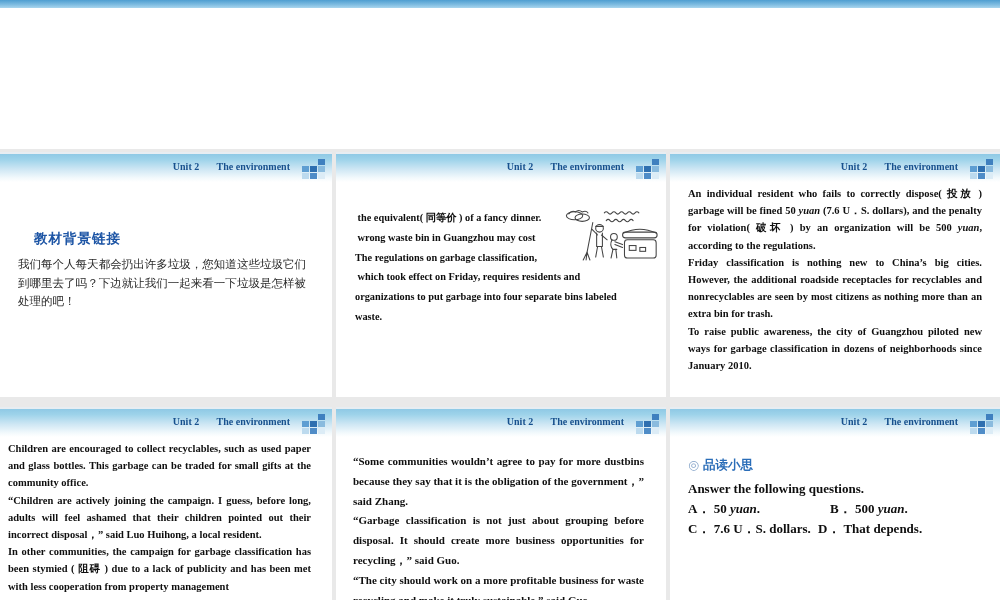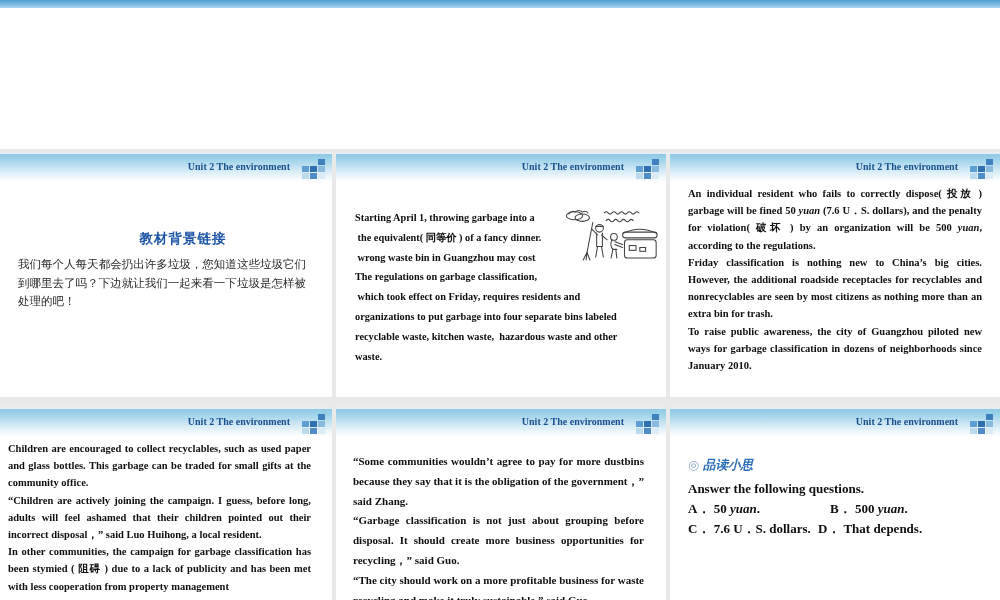--- a/index.html
+++ b/index.html
@@ -17,28 +17,28 @@
   #s2{left:336px;top:152px;width:330px;}
   #s3{left:670px;top:152px;width:330px;}
   #s4{left:0;   top:407px;width:332px;}
   #s5{left:336px;top:407px;width:330px;}
   #s6{left:670px;top:407px;width:330px;}
 
   .sl-head{position:relative;height:28px;border-top:2px solid #e7edf2;
     background:linear-gradient(180deg,#8fc9e5 0%,#9ed3ea 20%,#cfe7f4 55%,#f2f9fc 85%,#ffffff 100%);}
   .head-text{position:absolute;right:42px;top:7px;font-size:10px;font-weight:bold;
     color:#17508d;white-space:nowrap;}
-  .head-text .unit{}
+  .head-text .unit{margin-right:15px;}
   .mosaic-icon{position:absolute;right:7px;top:5px;width:23px;height:20px;
     display:grid;grid-template-columns:repeat(3,7px);grid-auto-rows:6px;gap:1px;}
   .mosaic-icon i{display:block;}
 
   
   .s1-title{margin:48px 0 0 34px;font-size:13.5px;font-weight:bold;color:#1d55a5;
-    font-family:"Liberation Sans","DejaVu Sans",sans-serif;letter-spacing:1px;text-align:center;}
+    font-family:"Liberation Sans","DejaVu Sans",sans-serif;letter-spacing:1px;}
   .s1-body{margin:7px 26px 0 18px;font-size:11.5px;line-height:18.5px;color:#2a2a2a;
     text-align:justify;}
 
   
   .s2-wrap{margin:26px 6px 0 19px;font-size:10.3px;font-weight:bold;color:#0d0d0d;}
   .s2-wrap .line{line-height:19.8px;white-space:pre;}
   .cartoon{float:right;width:96px;height:54px;margin:0 0 2px 6px;}
 
   
   .just-body{margin-top:3px;font-size:10.5px;font-weight:bold;line-height:17.2px;
@@ -48,21 +48,21 @@
   #s4 .just-body{padding:0 21px 0 8px;}
 
   
   #s5 .quote-body{margin-top:15px;padding:0 22px 0 17px;font-size:11px;font-weight:bold;
     line-height:19.8px;color:#0f0f0f;text-align:justify;}
   #s5 .quote-body p{margin:0;}
 
   
   .s6-body{padding:0 16px 0 18px;}
   .sec-title{margin:20px 0 0 0;font-size:12.5px;font-weight:bold;color:#2a6db8;
-    font-family:"Liberation Sans","DejaVu Sans",sans-serif;font-style:italic;}
+    font-family:"Liberation Sans","DejaVu Sans",sans-serif;}
   .sec-title .ring{color:#7f9fc6;margin-right:4px;font-weight:normal;}
   .s6-line{margin:0;font-size:13px;font-weight:bold;line-height:19.8px;color:#0f0f0f;}
   .s6-intro{margin-top:5px;}
   .rich{white-space:pre-wrap;}
   .opt-row{display:flex;align-items:center;}
   .col-a{width:142px;}
   .col-c{width:130px;}
 
   .it{font-style:italic;}
   .red{color:#d3281c;text-decoration:underline;text-underline-offset:2px;}
@@ -134,27 +134,25 @@
         <path d="M50,33 q-3,6 1,10 l4,0"></path>
         <path d="M53,35 L61,38 M53,38 L61,41"></path>
         <path d="M51,43 L49,52 M54,43 L55,52"></path>
         <path d="M62,26 Q79,18 96,26"></path>
         <rect x="61" y="25" width="36" height="6" rx="3"></rect>
         <rect x="63" y="33" width="33" height="19" rx="3"></rect>
         <rect x="68" y="39" width="7" height="5"></rect>
         <rect x="79" y="41" width="6" height="4"></rect>
       </svg>
       <div>
-          <div class="line">Starting April 1, throwing garbage into a</div>
           <div class="line"> the equivalent( 同等价 ) of a fancy dinner.</div>
           <div class="line"> wrong waste bin in Guangzhou may cost</div>
           <div class="line">The regulations on garbage classification,</div>
           <div class="line"> which took effect on Friday, requires residents and</div>
           <div class="line">organizations to put garbage into four separate bins labeled</div>
-          <div class="line">recyclable waste, kitchen waste,  hazardous waste and other</div>
           <div class="line">waste.</div>
         </div>
     </div>
   </section>
 
   <section class="slide" id="s3">
     <header class="sl-head">
       <span class="head-text">
         <span class="unit">Unit 2</span>
         <span class="topic">The environment</span>

